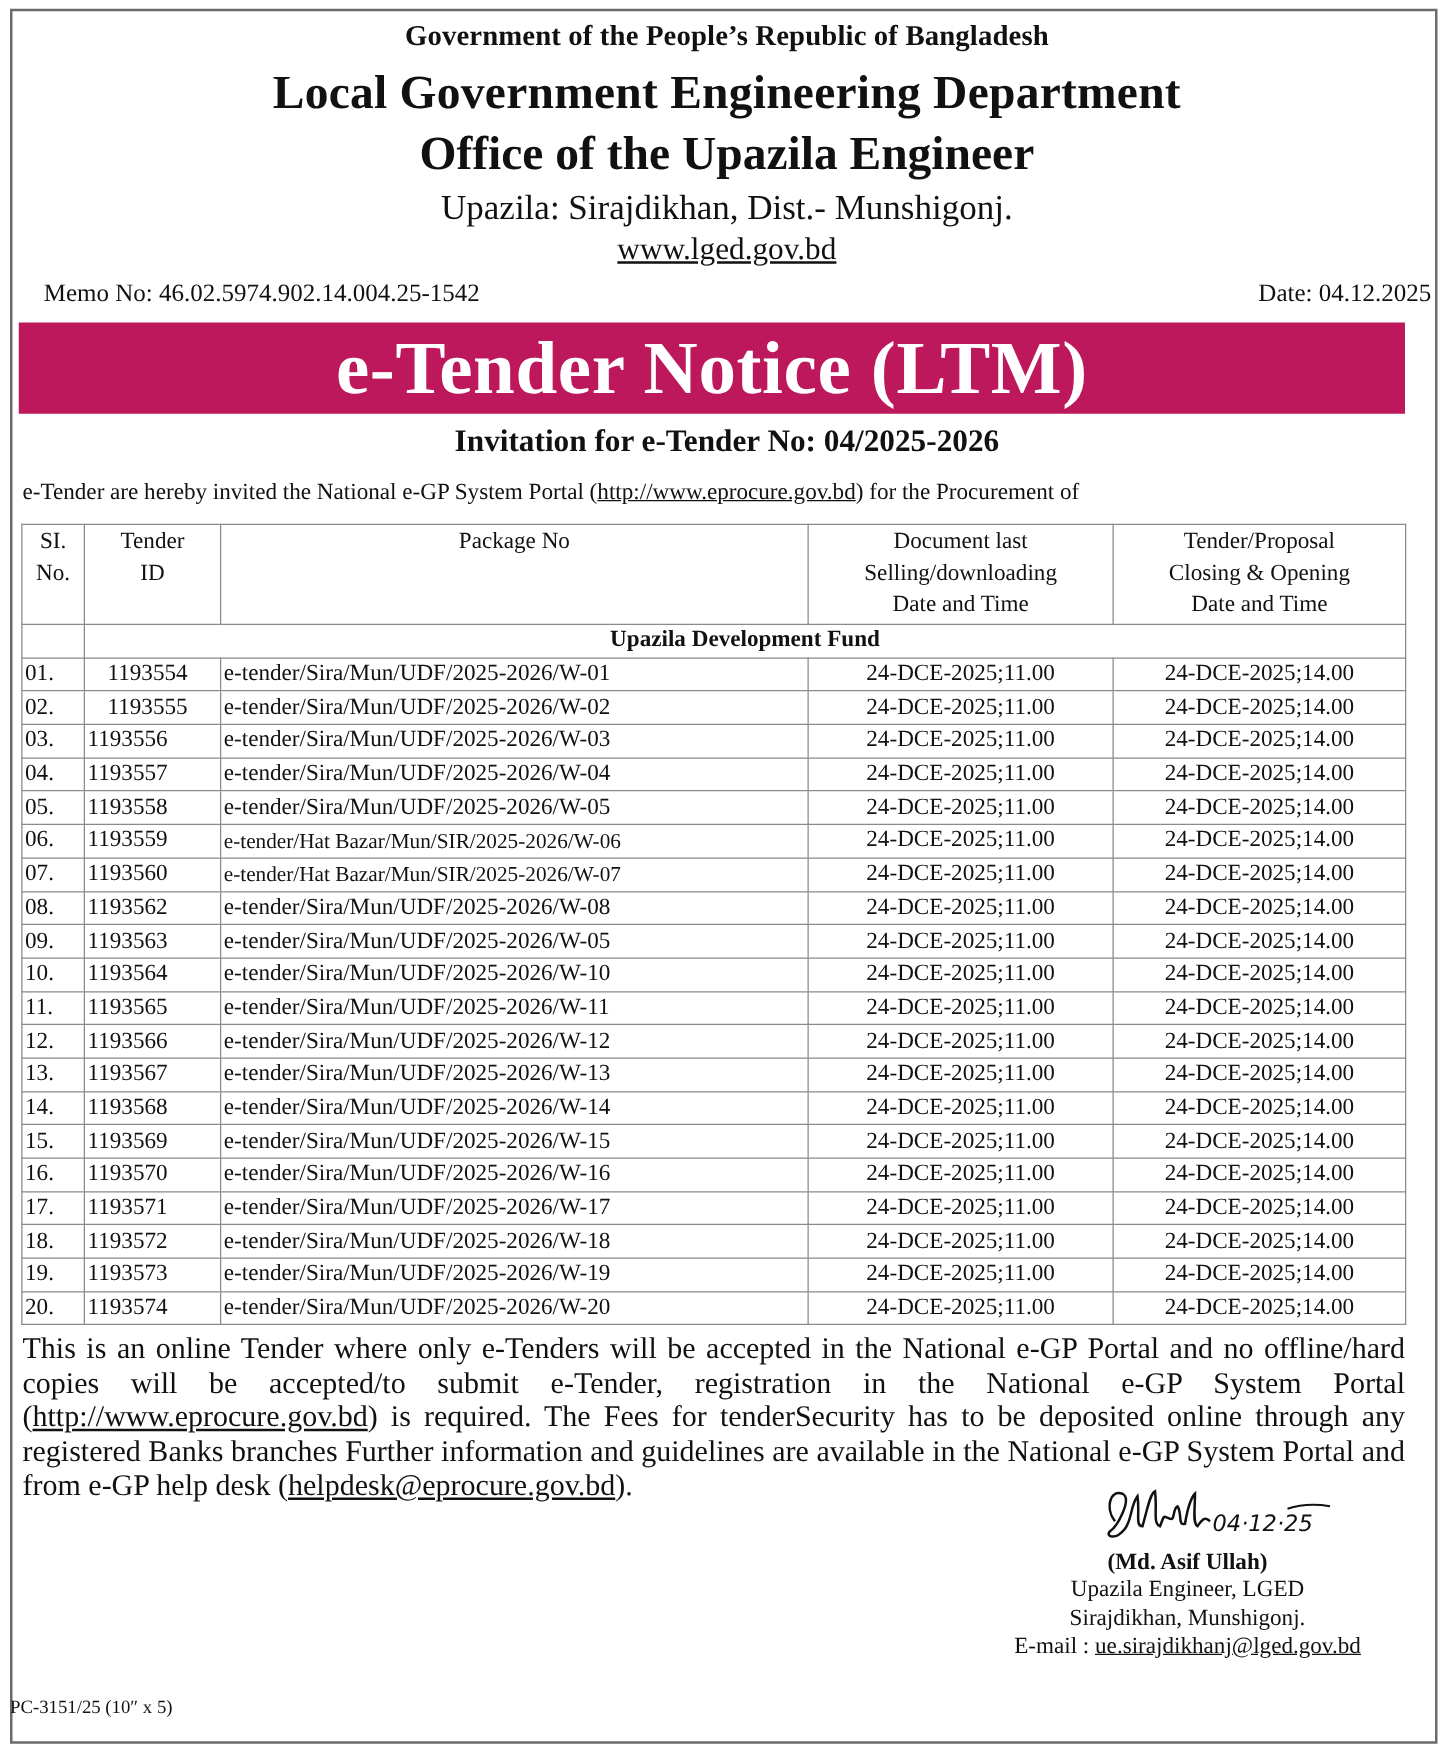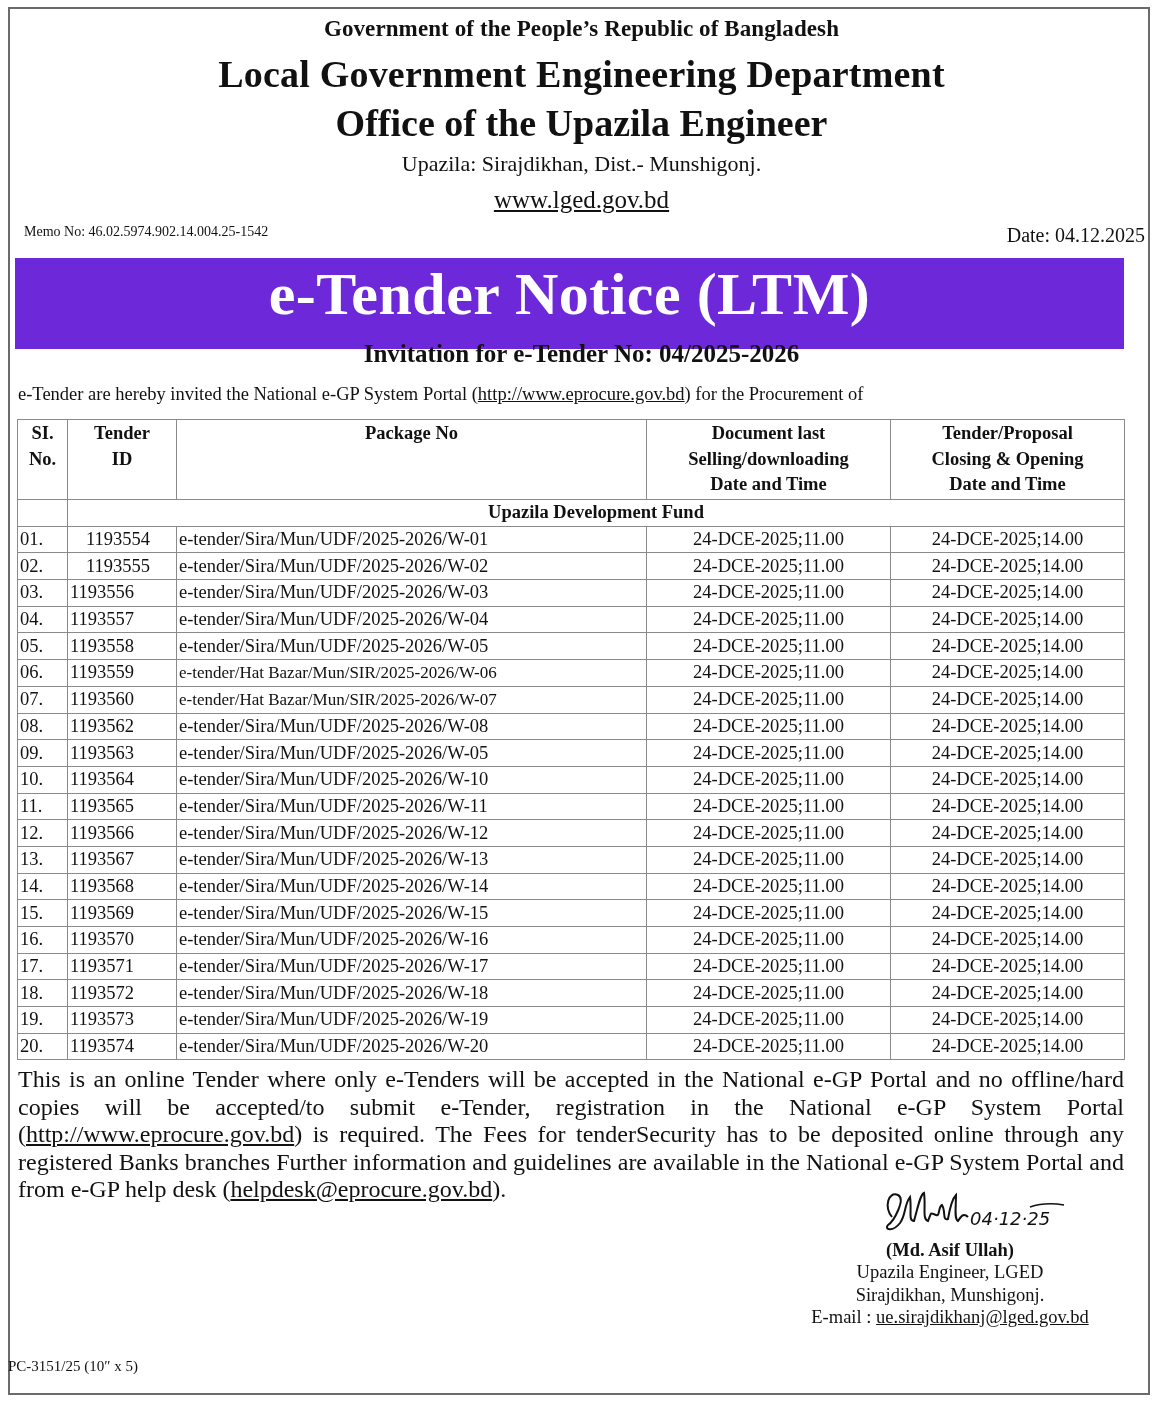--- a/index.html
+++ b/index.html
@@ -3,31 +3,31 @@
 <meta charset="utf-8">
 <style>
   html, body { margin: 0; padding: 0; background: #ffffff; }
   body { width: 1163px; height: 1411px; position: relative; font-family: "Liberation Serif", "DejaVu Serif", serif; color: #111; }
   .page { position: absolute; left: 8px; top: 7px; width: 1142px; height: 1388px; border: 2px solid #6b6b6b; box-sizing: border-box; }
   .abs { position: absolute; }
   .center { left: 0; right: 0; text-align: center; }
   .hdr-gov { top: 16px; font-size: 23px; font-weight: bold; letter-spacing: 0.1px; }
   .hdr-lged { top: 52px; font-size: 38px; font-weight: bold; letter-spacing: 0.2px; }
   .hdr-office { top: 101px; font-size: 38px; font-weight: bold; }
-  .hdr-upazila { top: 151px; font-size: 22px; }
+  .hdr-upazila { top: 151px; font-size: 28px; }
   .hdr-web { top: 186px; font-size: 25px; text-decoration: underline; }
-  .memo { left: 24px; top: 224px; font-size: 14px; }
+  .memo { left: 35px; top: 224px; font-size: 20px; }
   .date { right: 18px; top: 224px; font-size: 20px; }
-  .banner { left: 15px; top: 258px; width: 1109px; height: 91px; background: #6d28d9; color: #fff; text-align: center; font-size: 60px; font-weight: bold; line-height: 73px; letter-spacing: 0.5px; }
+  .banner { left: 15px; top: 258px; width: 1109px; height: 73px; background: #be185d; color: #fff; text-align: center; font-size: 60px; font-weight: bold; line-height: 73px; letter-spacing: 0.5px; }
   .invitation { top: 340px; font-size: 25px; font-weight: bold; }
   .intro { left: 18px; top: 384px; font-size: 18.5px; }
   .intro u { text-decoration: underline; }
   table.tenders { position: absolute; left: 17px; top: 419px; width: 1107px; border-collapse: collapse; font-size: 18.5px; table-layout: fixed; }
   table.tenders th, table.tenders td { border: 1px solid #8a8a8a; padding: 0 2px; }
-  table.tenders th { font-weight: bold; vertical-align: top; height: 78px; line-height: 25.5px; font-size: 18.5px; padding-top: 1px; margin-top: 36px; }
+  table.tenders th { font-weight: normal; vertical-align: top; height: 78px; line-height: 25.5px; font-size: 18.5px; padding-top: 1px; margin-top: 36px; }
   table.tenders td { height: 25.7px; line-height: 25px; white-space: nowrap; overflow: hidden; }
   td.sl { text-align: left; padding-left: 8px; }
   td.tid { text-align: left; padding-left: 2px; }
   td.tid.indent { padding-left: 18px; }
   td.pkg { text-align: left; padding-left: 3px; }
   td.pkg.small { font-size: 17px; }
   td.dt { text-align: center; }
   td.group { text-align: center; font-weight: bold; font-size: 18.5px; }
   .footer-text { left: 18px; top: 1066px; width: 1106px; font-size: 24px; line-height: 27.5px; text-align: justify; }
   .footer-text u { text-decoration: underline; }

